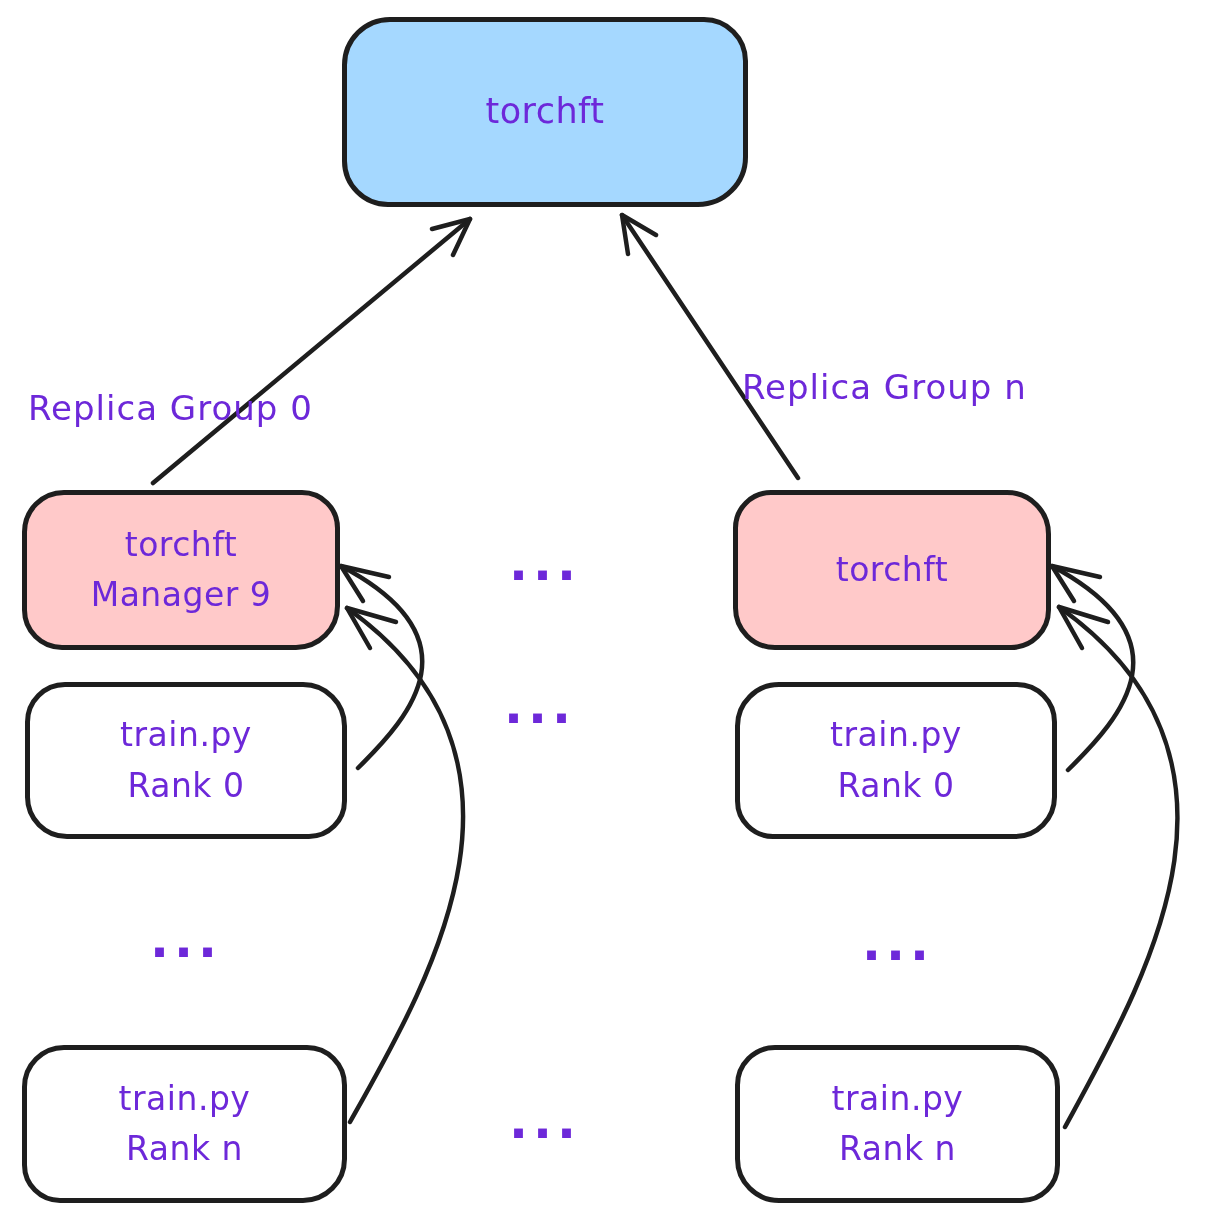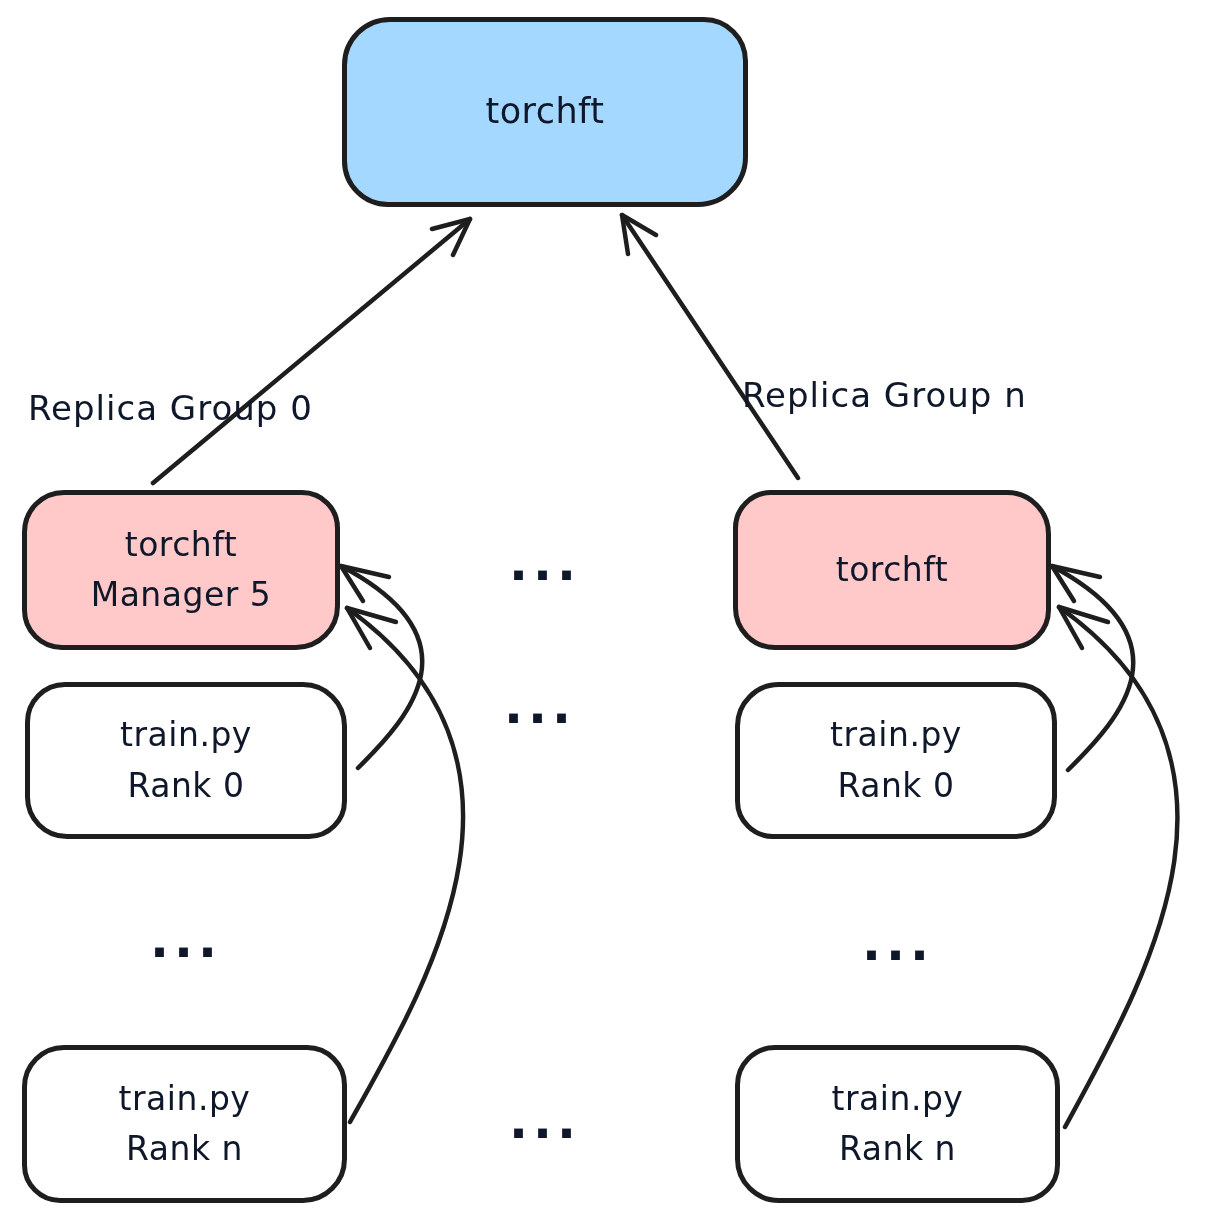--- a/index.html
+++ b/index.html
@@ -7,21 +7,21 @@
     padding: 0;
     background: #ffffff;
     font-family: "DejaVu Sans", "Liberation Sans", sans-serif;
   }
   .canvas {
     position: relative;
     width: 1220px;
     height: 1223px;
     background: #ffffff;
     overflow: hidden;
-    color: #0f172a;
+    color: #6d28d9;
   }
   .arrows {
     position: absolute;
     left: 0;
     top: 0;
     pointer-events: none;
   }
   .node {
     position: absolute;
     box-sizing: border-box;
@@ -53,21 +53,21 @@
   .node.rank0-right { left: 735px; top: 682px;  width: 322px; height: 157px; border-radius: 44px 40px 42px 38px; }
   .node.rankn-left  { left: 22px;  top: 1045px; width: 325px; height: 158px; border-radius: 42px 40px 44px 38px; }
   .node.rankn-right { left: 735px; top: 1045px; width: 325px; height: 158px; border-radius: 40px 42px 38px 44px; }
   .group-label {
     position: absolute;
     font-size: 34px;
     letter-spacing: 1px;
     white-space: nowrap;
   }
   .group-label.left  { left: 28px;  top: 388px; }
-  .group-label.right { left: 742px; top: 375px; }
+  .group-label.right { left: 742px; top: 367px; }
   .dots {
     position: absolute;
     font-size: 50px;
     font-weight: 700;
     letter-spacing: 5px;
     line-height: 1;
     transform: translate(-50%, -74%);
     white-space: nowrap;
   }
 </style>
@@ -111,21 +111,21 @@
 
   <div class="node lighthouse">
     <span>torchft</span>
   </div>
 
   <div class="group-label left">Replica Group 0</div>
   <div class="group-label right">Replica Group n</div>
 
   <div class="node manager manager-left">
     <span>torchft</span>
-    <span>Manager 5</span>
+    <span>Manager 9</span>
   </div>
   <div class="node manager manager-right">
     <span>torchft</span>
   </div>
 
   <div class="node rank0-left">
     <span>train.py</span>
     <span>Rank 0</span>
   </div>
   <div class="node rank0-right">

